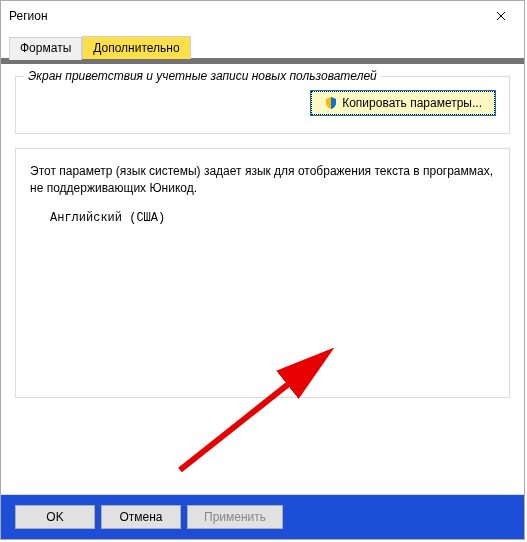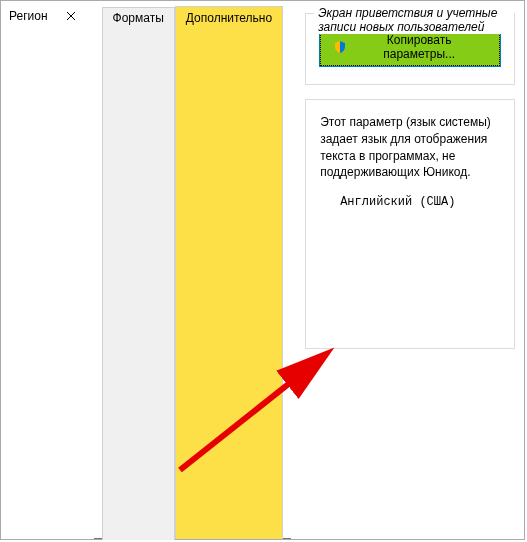--- a/index.html
+++ b/index.html
@@ -11,21 +11,21 @@
       height: 542px;
       overflow: hidden;
       position: relative;
     }
     .window {
       border: 1px solid #aaa;
       width: 525px;
       height: 540px;
       background: #fff;
       display: flex;
-      flex-direction: row;
+      flex-direction: column;
     }
     .titlebar {
       height: 30px;
       display: flex;
       align-items: center;
       justify-content: space-between;
       padding-left: 8px;
       background: #fff;
     }
     .titlebar-title {
@@ -36,21 +36,21 @@
       width: 46px;
       height: 30px;
       display: flex;
       align-items: center;
       justify-content: center;
       cursor: pointer;
     }
     .tabs {
       display: flex;
       padding: 4px 8px 0 8px;
-      border-bottom: 1px solid #737373;
+      border-bottom: 6px solid #737373;
       gap: 0;
     }
     .tab {
       padding: 4px 10px;
       border: 1px solid #d0d0d0;
       border-bottom: none;
       background: #fff;
       font-size: 12px;
       cursor: pointer;
       position: relative;
@@ -104,21 +104,21 @@
       cursor: pointer;
       display: flex;
       align-items: center;
       gap: 4px;
       min-width: 180px;
       justify-content: center;
     }
     .win-btn.focused {
       border: 1px dotted #000;
       outline: 1px solid #0078d7;
-      background: #84cc16;
+      background: #fef9c3;
       padding-left: 12px;
     }
     .shield-icon {
       width: 14px;
       height: 14px;
       display: inline-flex;
     }
     .current-lang-label {
       font-size: 12px;
       margin-bottom: 6px;

